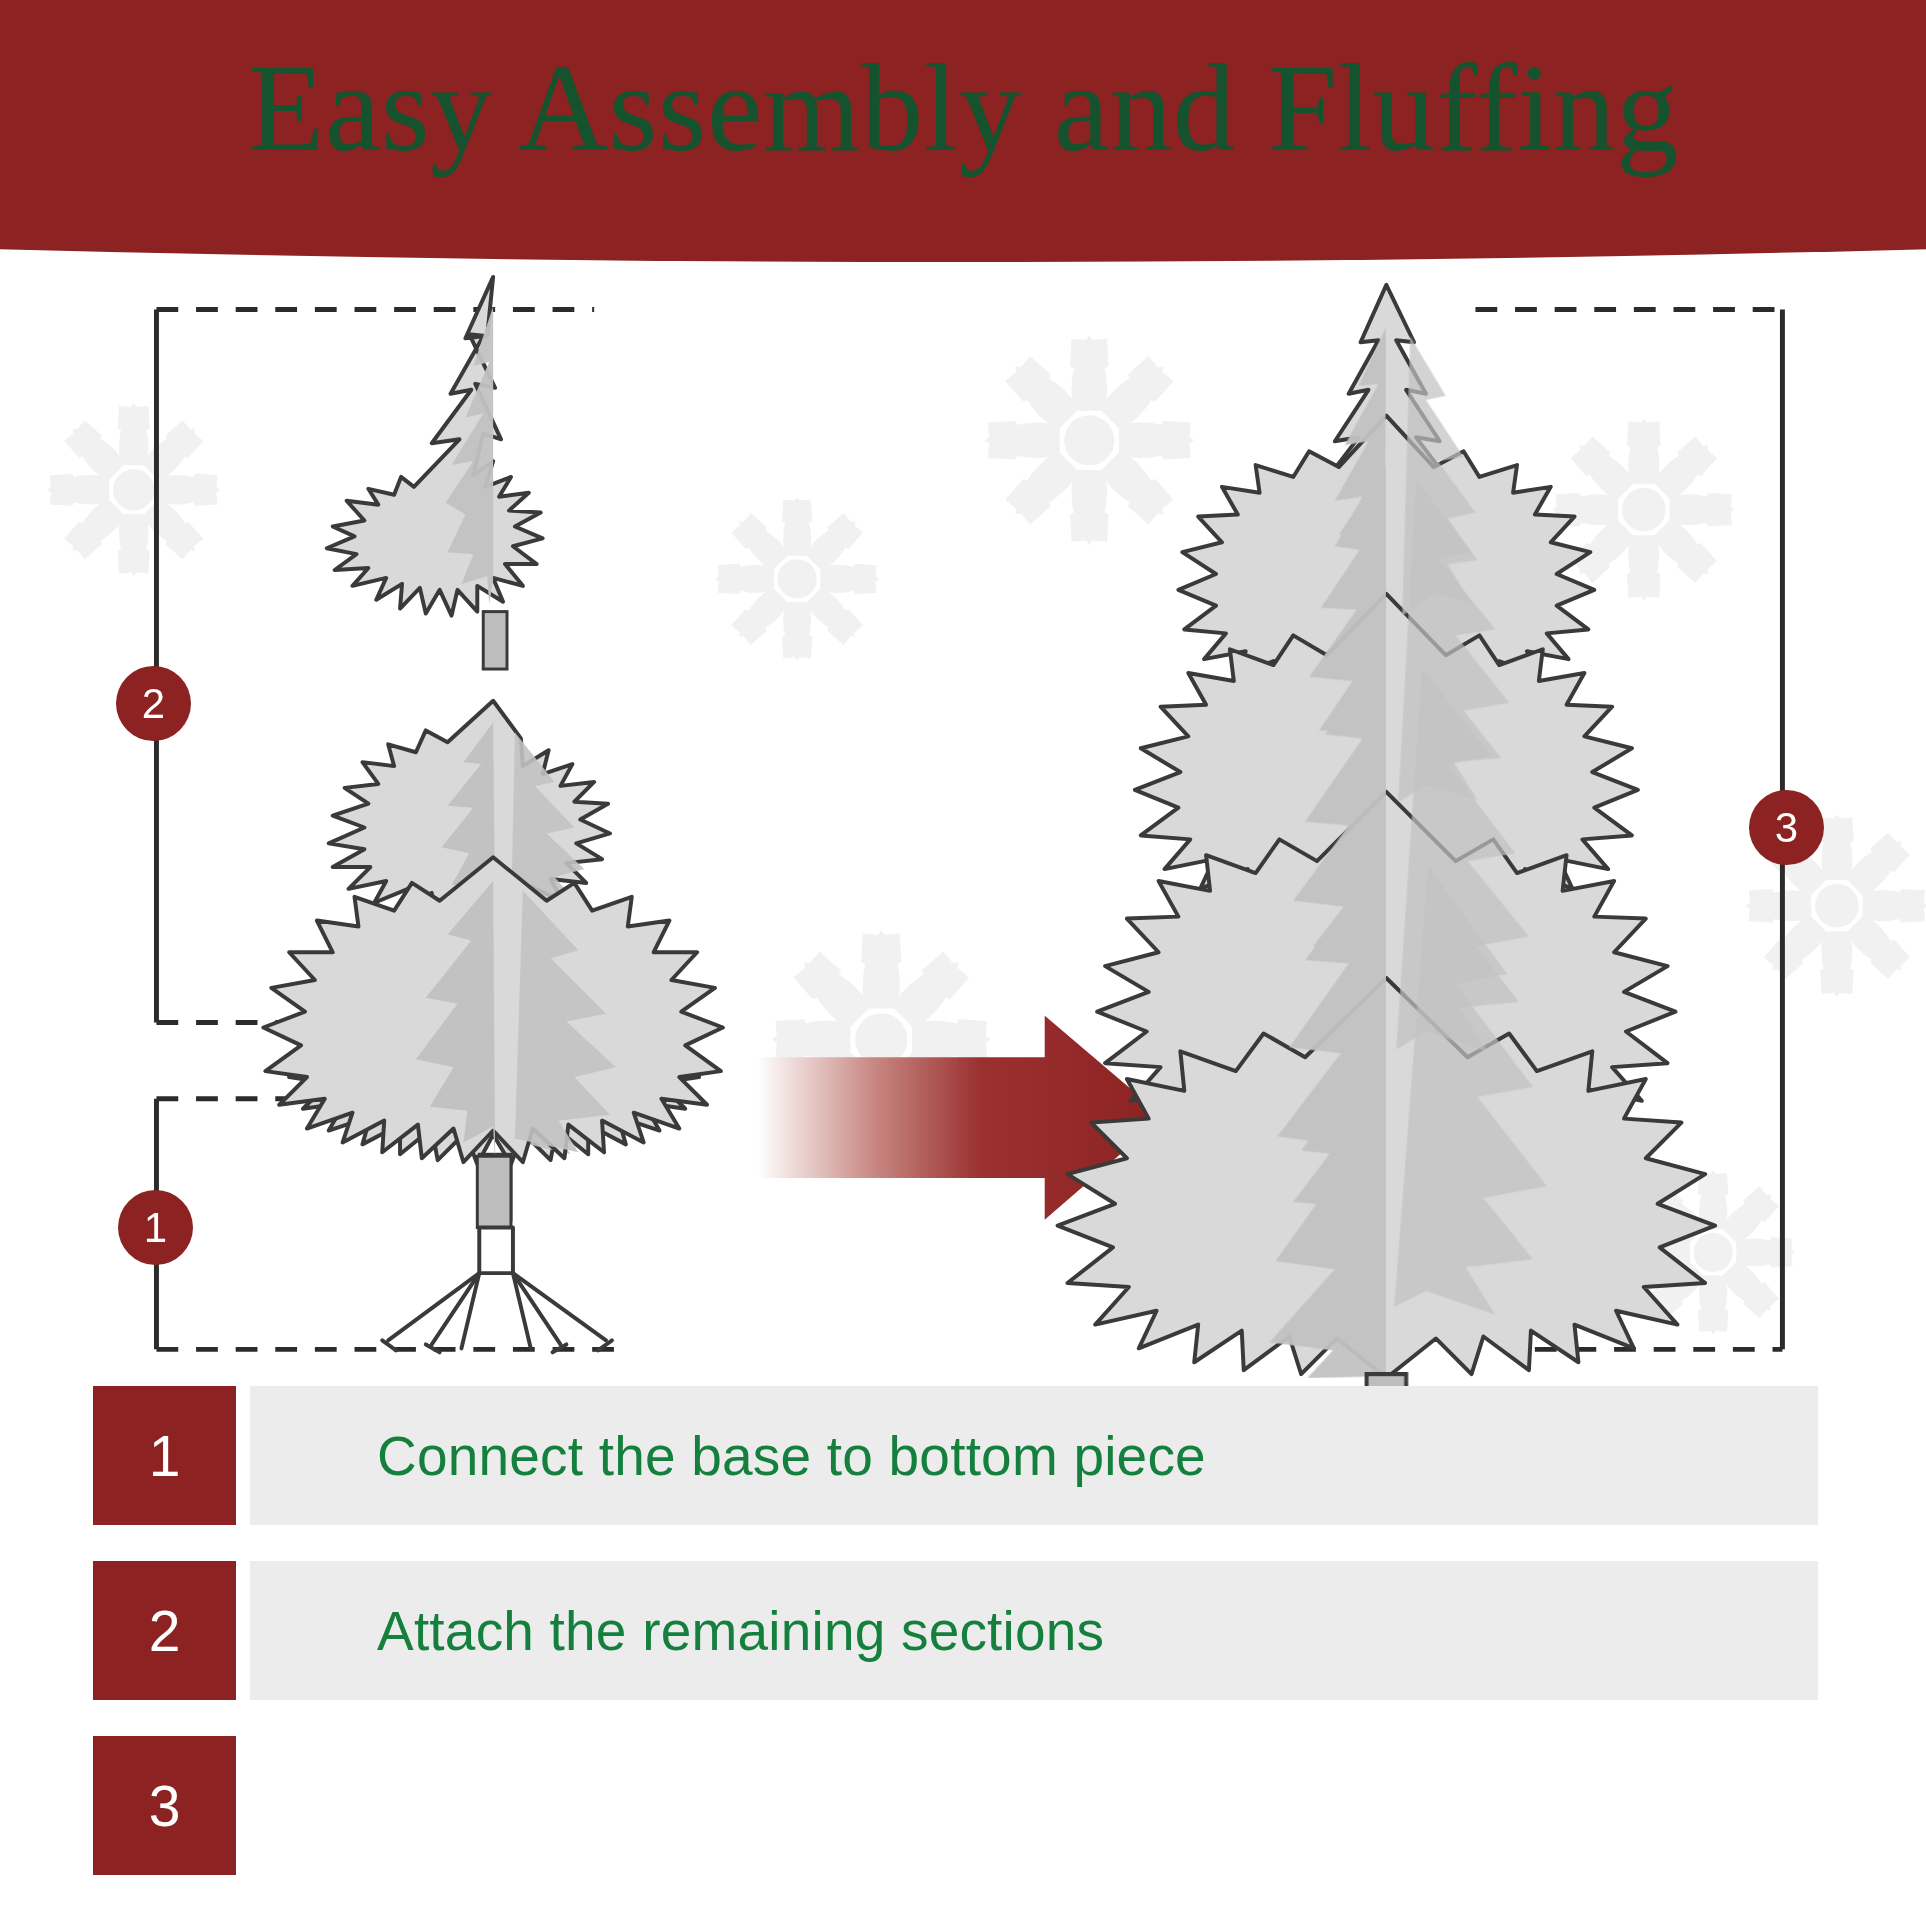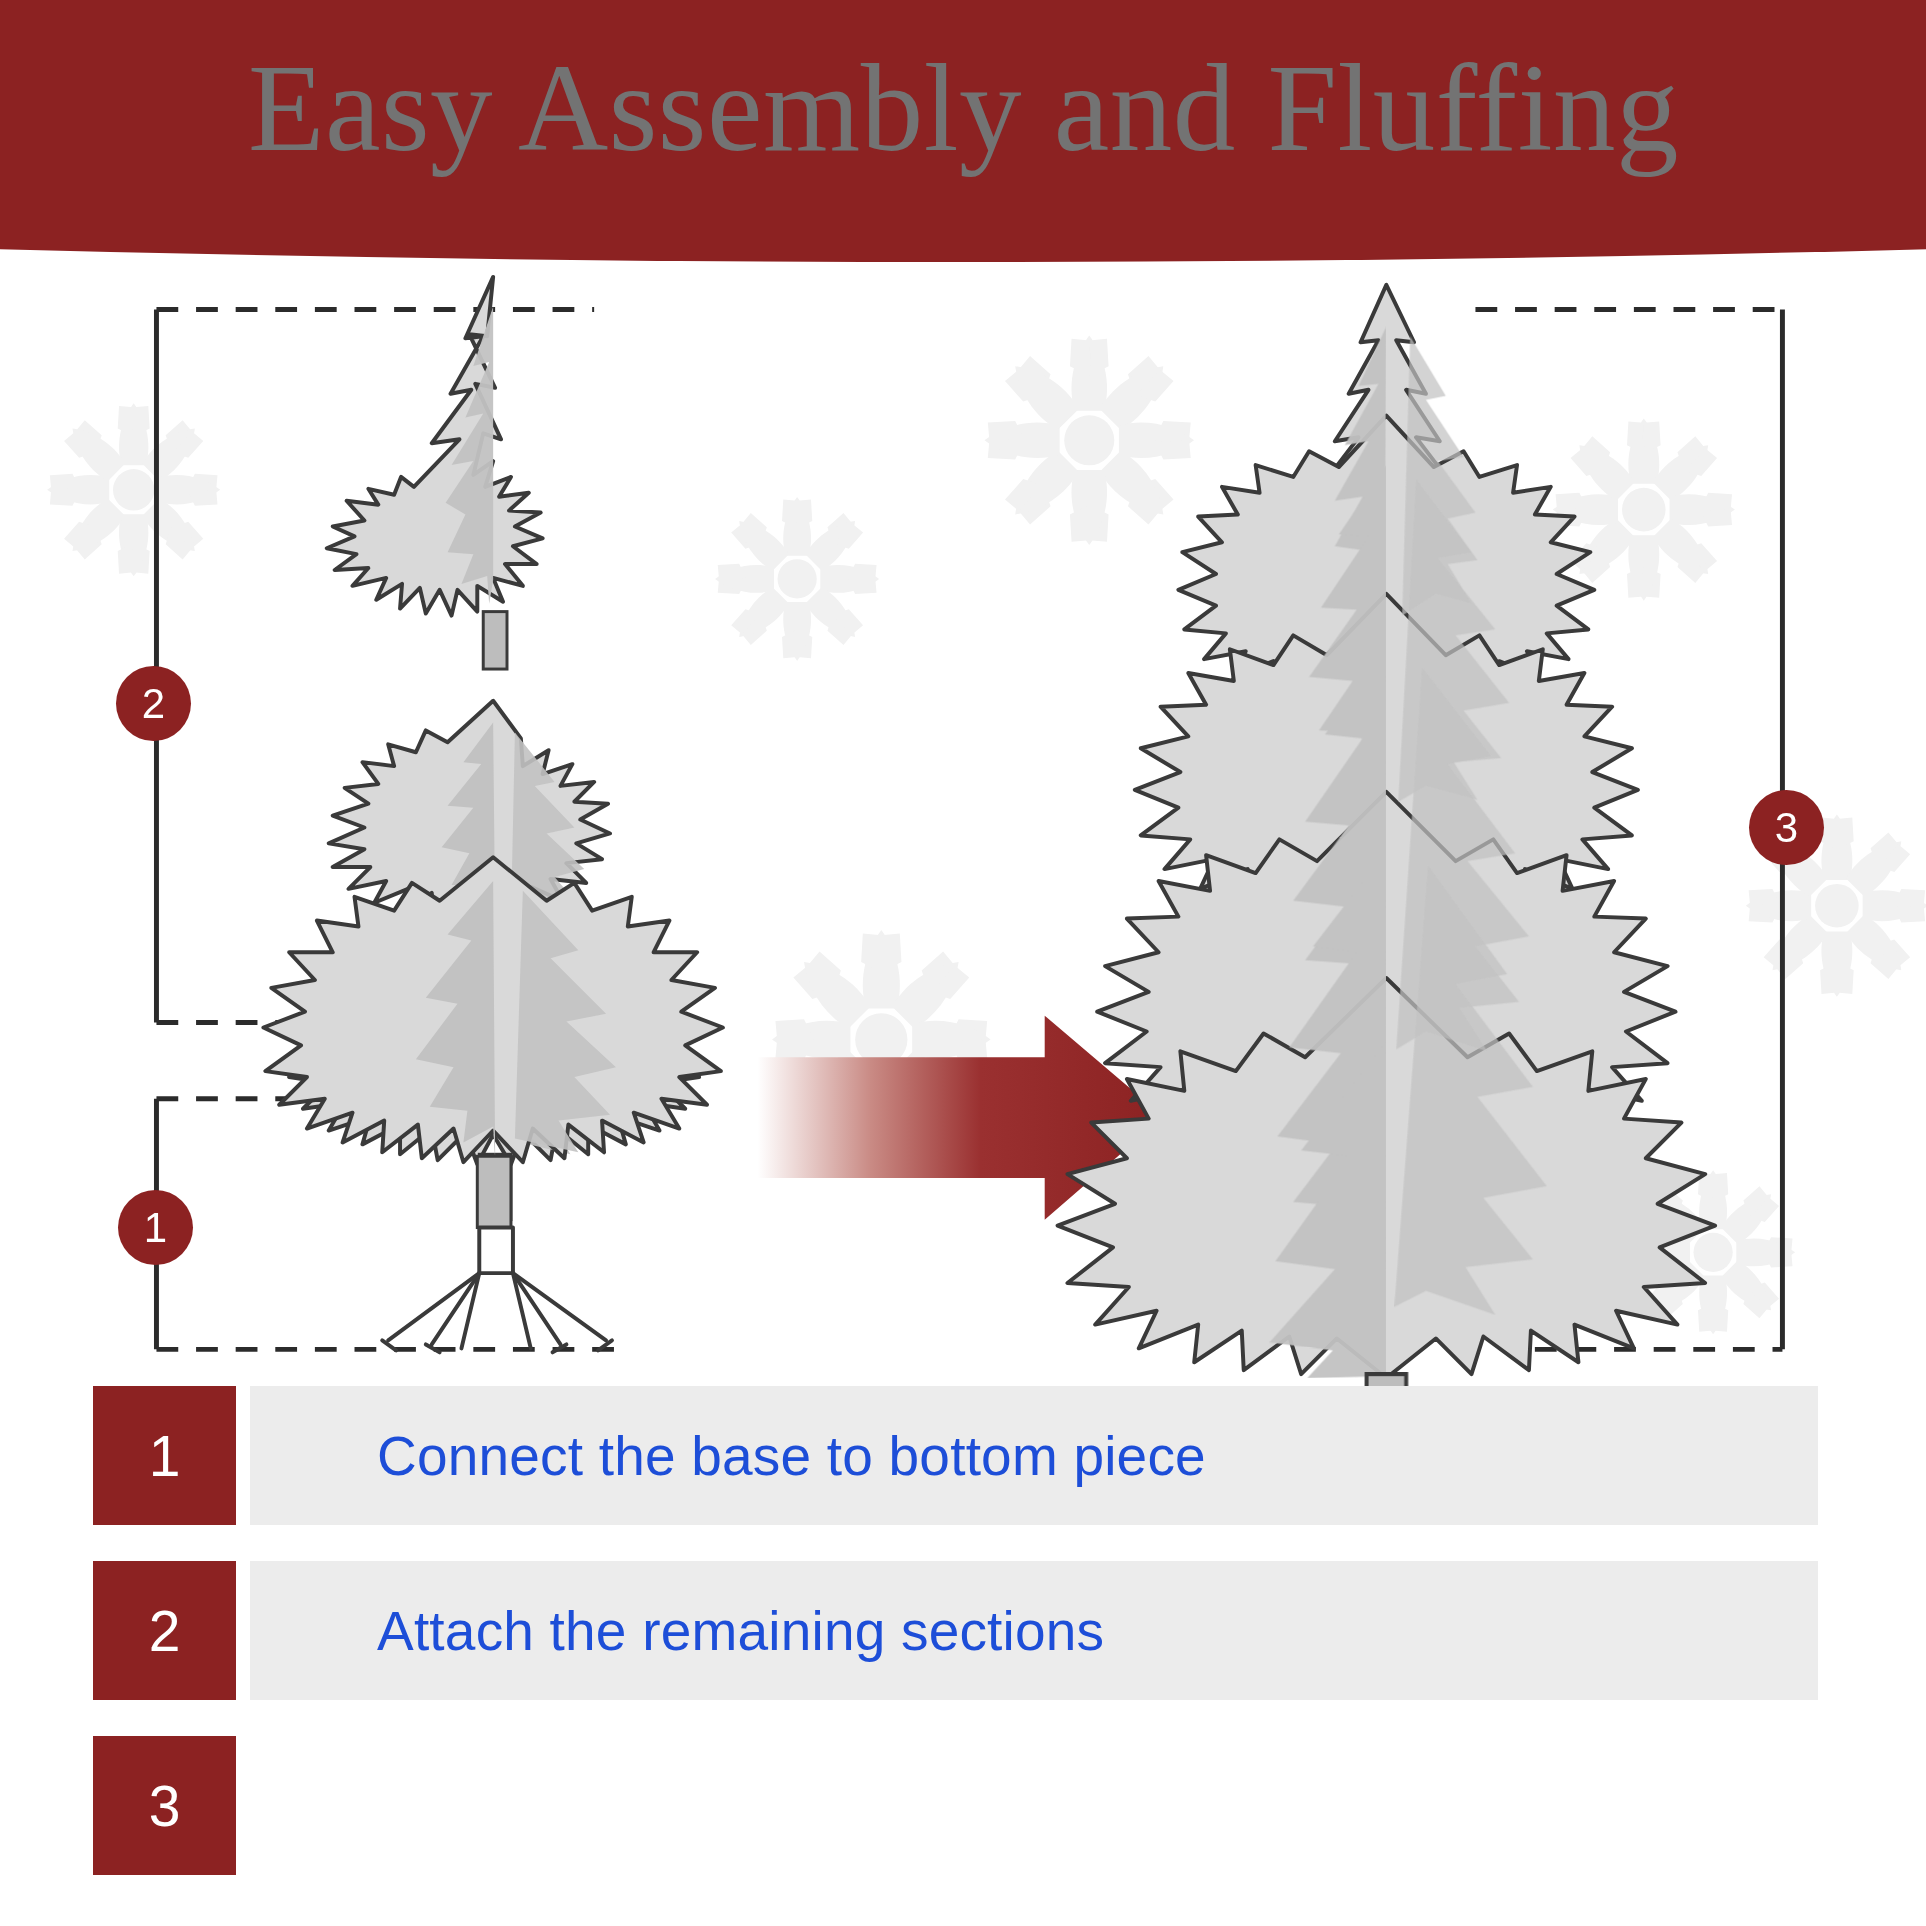--- a/index.html
+++ b/index.html
@@ -26,21 +26,21 @@
     position: absolute;
     left: 0; top: 0;
     width: 1927px; height: 267px;
     display: block;
   }
   .header-title {
     position: absolute;
     left: 0; top: 40px;
     width: 1927px;
     text-align: center;
-    color: #737373;
+    color: #14532d;
     font-family: "Liberation Serif", "DejaVu Serif", serif;
     font-size: 125px;
     font-weight: 400;
     letter-spacing: 0.5px;
     line-height: 1.1;
     white-space: nowrap;
   }
 
   
   .diagram {
@@ -99,21 +99,21 @@
     font-weight: 300;
     flex: 0 0 143px;
   }
   .step-text {
     flex: 1 1 auto;
     margin-right: 109px;
     margin-left: 14px;
     background: #ececec;
     display: flex;
     align-items: center;
-    color: #1d4ed8;
+    color: #15803d;
     font-family: "Liberation Sans", sans-serif;
     font-size: 55px;
     font-weight: 300;
     padding-left: 127px;
     letter-spacing: 0.2px;
   }
 </style>
 </head>
 <body>
 

